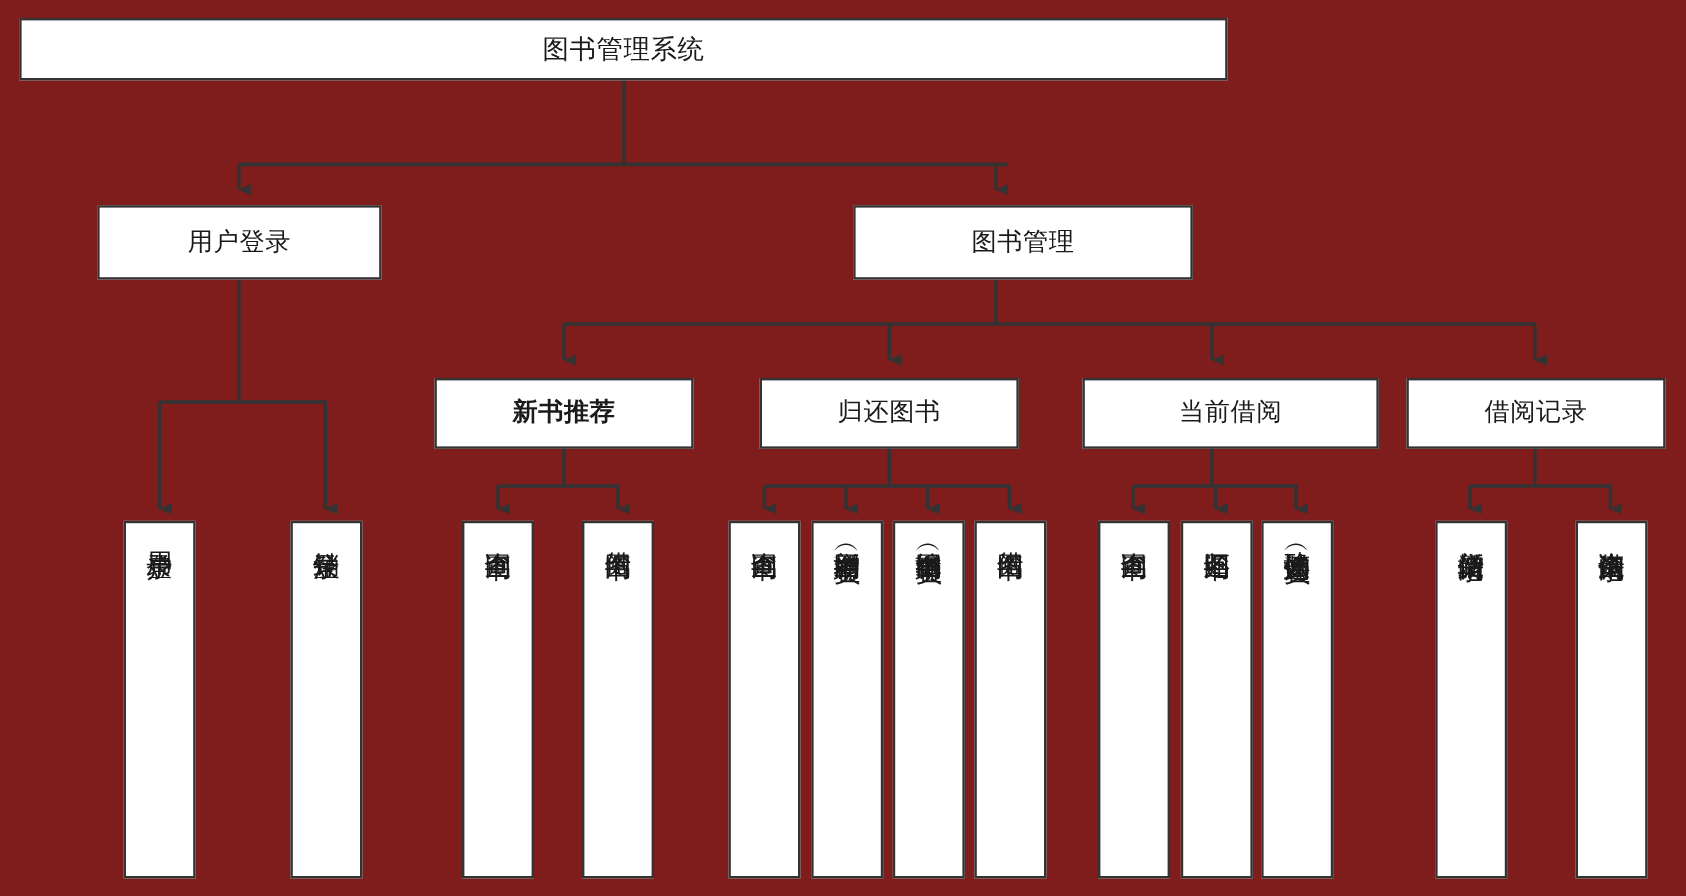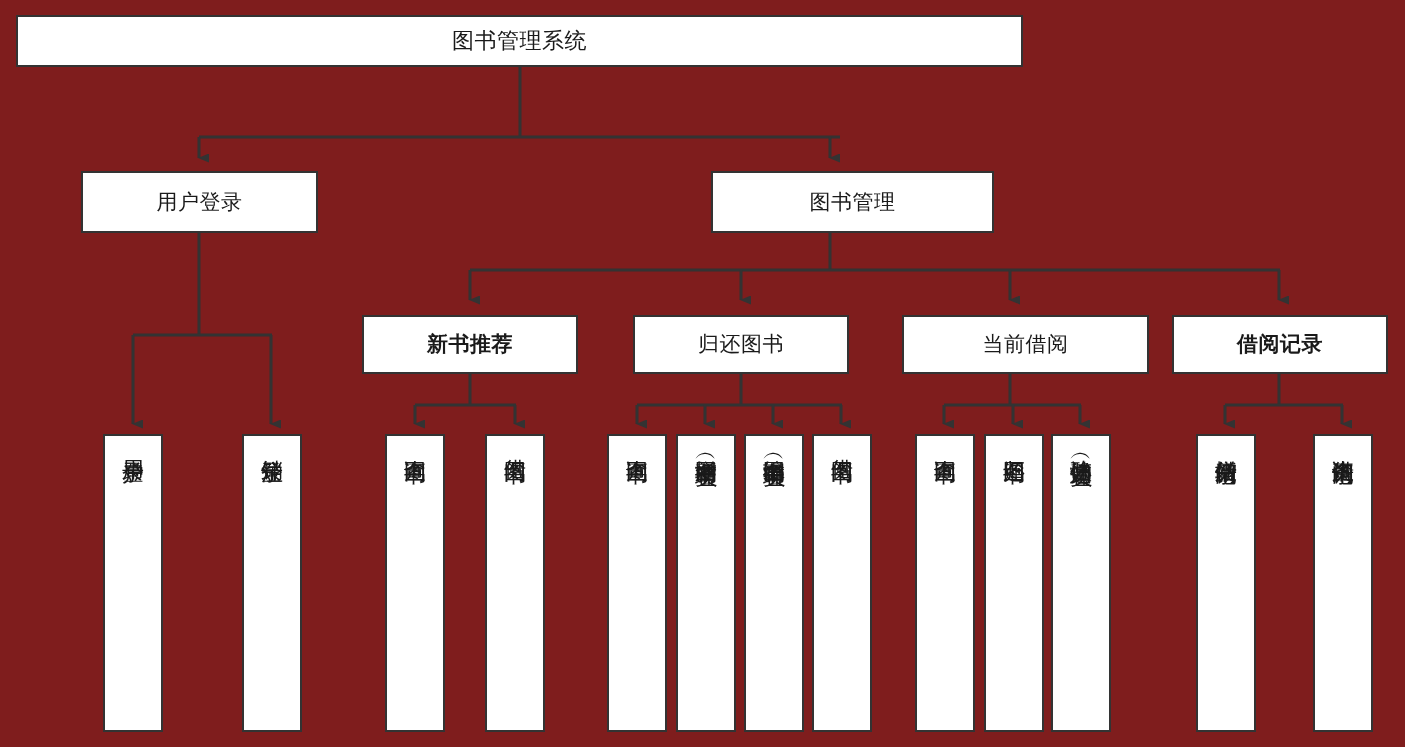--- a/index.html
+++ b/index.html
@@ -137,21 +137,21 @@
 
   <div class="node horizontal" style="left:362px; top:315px; width:216px; height:59px;font-weight:bold;">
     <span class="label">新书推荐</span>
   </div>
   <div class="node horizontal" style="left:633px; top:315px; width:216px; height:59px;">
     <span class="label">归还图书</span>
   </div>
   <div class="node horizontal" style="left:902px; top:315px; width:247px; height:59px;">
     <span class="label">当前借阅</span>
   </div>
-  <div class="node horizontal" style="left:1172px; top:315px; width:216px; height:59px;font-weight:bold;">
+  <div class="node horizontal" style="left:1172px; top:315px; width:216px; height:59px;">
     <span class="label">借阅记录</span>
   </div>
 
   <div class="node vertical" style="left:103px; top:434px; width:60px; height:298px;">
     <span class="label">用户登录</span>
   </div>
   <div class="node vertical" style="left:242px; top:434px; width:60px; height:298px;">
     <span class="label">注销登录</span>
   </div>
 

